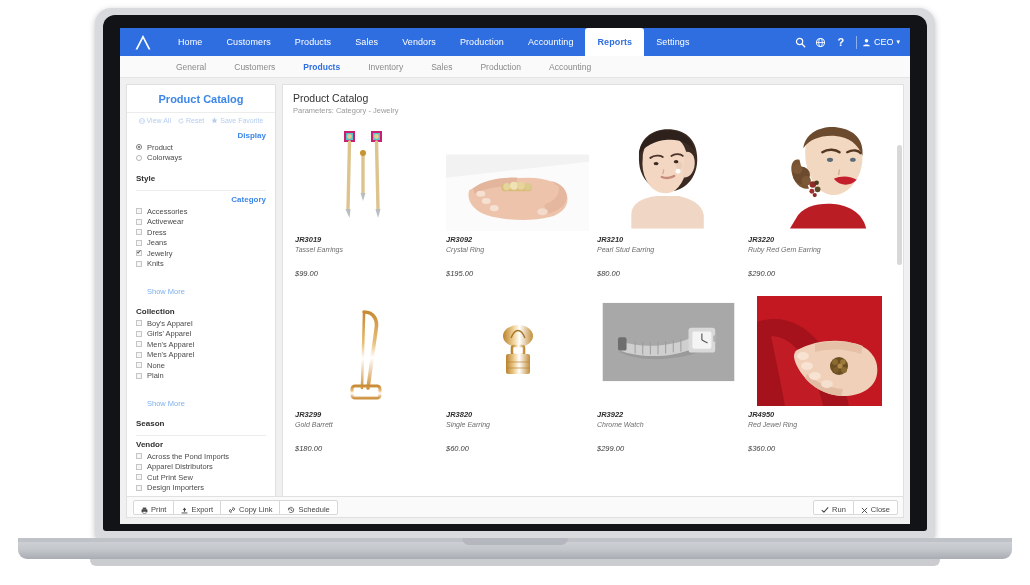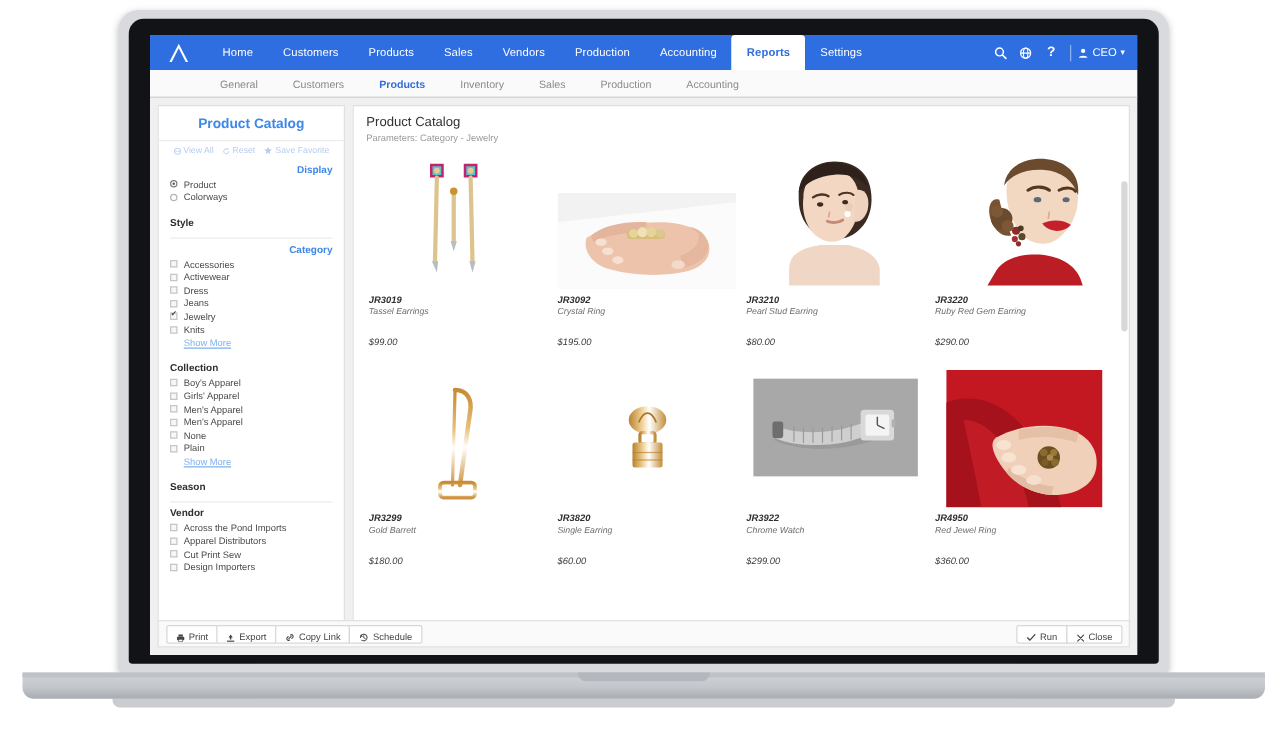--- a/index.html
+++ b/index.html
@@ -44,21 +44,21 @@
     background:#b4b8be; border-radius:0 0 7px 7px;
   }
   .laptop-foot {
     position:absolute; left:90px; top:559px; width:850px; height:7px;
     background:#9ea2a8; border-radius:0 0 6px 6px; opacity:.55;
   }
 
   
   #screen {
     position:absolute; left:120px; top:28px; width:790px; height:496px;
-    background:#0c4a6e; overflow:hidden;
+    background:#be185d; overflow:hidden;
   }
 
   
   .topnav {
     height:28px; background:#2f6ee0;
     display:flex; align-items:stretch;
     position:relative;
   }
   .brand {
     width:46px; display:flex; align-items:center; justify-content:center;
@@ -139,21 +139,21 @@
     border-radius:50%; background:#5c5c5c;
   }
   .cbx {
     width:6px; height:6px; border:1px solid #c6c6c6; background:#f7f7f7;
     position:relative; flex:none;
   }
   .cbx.on::after {
     content:"✔"; position:absolute; left:-0.5px; top:-2.5px;
     font-size:6px; line-height:6px; color:#4a4a4a;
   }
-  .showmore { font-size:7.5px; color:#7eb0ee; margin:1px 0 0 11px; cursor:pointer;text-decoration:underline; }
+  .showmore { font-size:7.5px; color:#7eb0ee; margin:18px 0 0 11px; cursor:pointer; }
   .grp-space { height:7px; }
   .hr { height:1px; background:#ececec; margin:7px 0 3px; }
   .fp-footer {
     border-top:1px solid #ececec; text-align:center;
     padding:4px 0 5px; font-size:8px; color:#3d87e8; cursor:pointer;
   }
 
   
   .report-pane {
     flex:1; background:#ffffff; border:1px solid #e0e0e0;

